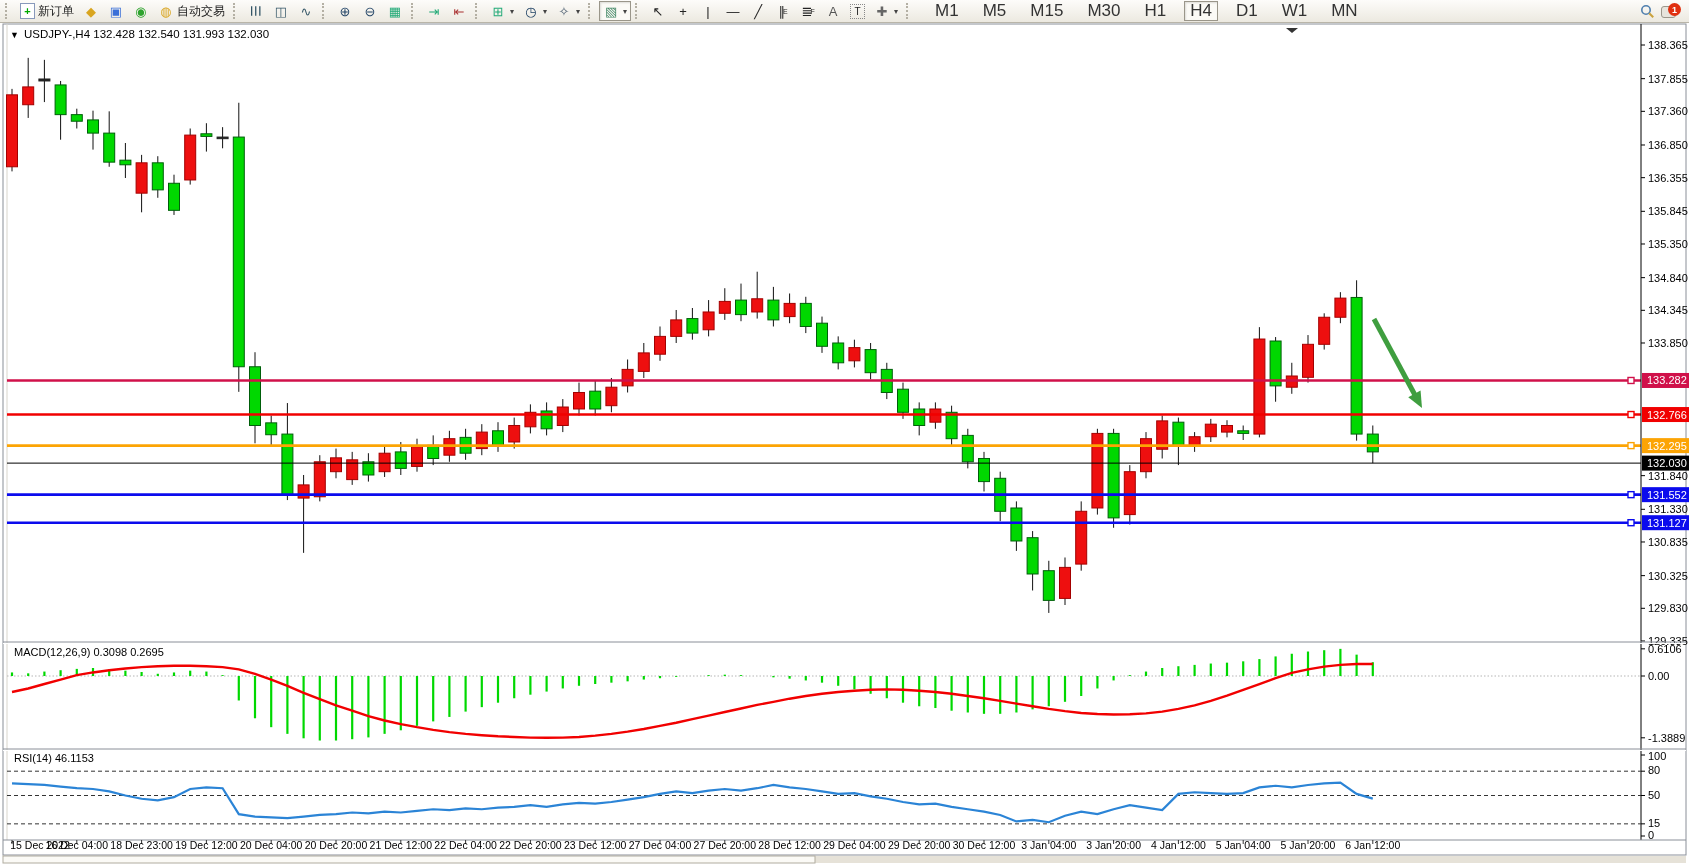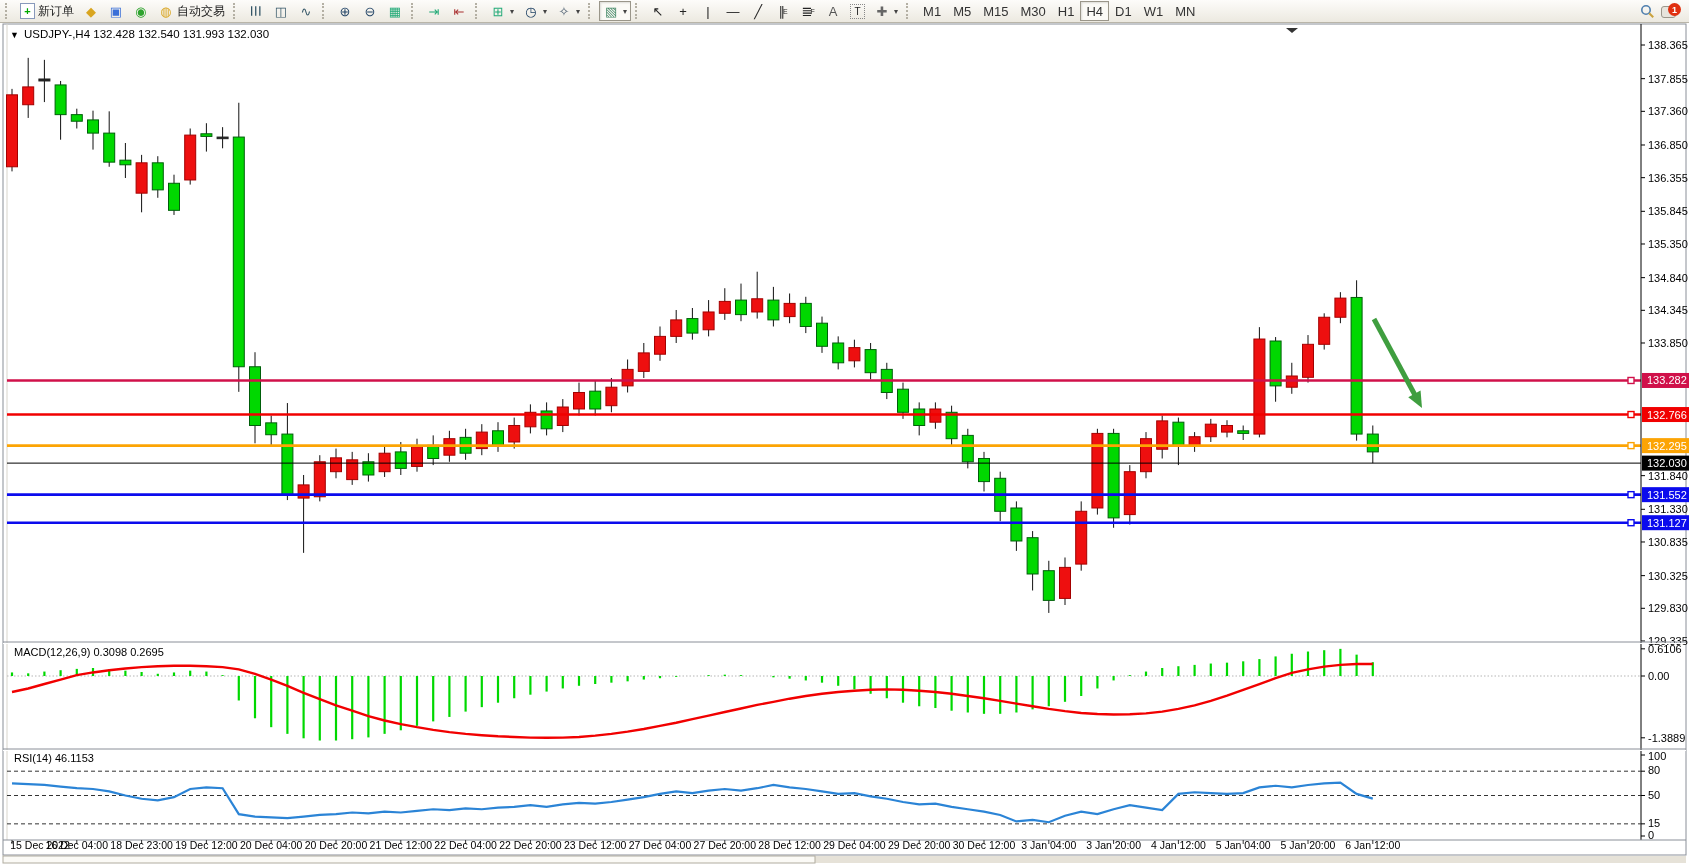--- a/index.html
+++ b/index.html
@@ -12,21 +12,21 @@
   .tbtn{display:inline-flex;align-items:center;gap:3px;height:20px;padding:0 3px;
     border:1px solid transparent;background:transparent;font-size:12px;color:#222;
     font-family:"Liberation Sans",sans-serif;cursor:default;white-space:nowrap;}
   .tbtn.active{background:#fbfaf6;border:1px solid #9a968a;box-shadow:inset 1px 1px 2px rgba(0,0,0,.12);}
   .ic{display:inline-flex;align-items:center;justify-content:center;width:16px;height:16px;font-size:13px;line-height:1;}
   .ic small{font-size:7px;margin-left:-2px;}
   .ic-doc{width:13px;height:14px;background:#fff;border:1px solid #8899bb;color:#0a0;
     font-weight:bold;font-size:11px;}
   .rot90{transform:rotate(90deg);}
   .caret{font-size:8px;color:#444;margin-left:1px;}
-  .tf{font-size:13px;color:#333;padding:0 5px;}
+  .tf{font-size:17px;color:#333;padding:0 5px;margin-left:12px;}
   .boxT{border:1px dotted #888;font-size:10px;width:13px;height:13px;display:inline-flex;align-items:center;justify-content:center;}
   #tb-right{margin-left:auto;display:flex;align-items:center;gap:6px;padding-right:6px;}
   #badge{position:relative;width:20px;height:16px;}
   #badge .bubble{position:absolute;left:0;top:3px;width:13px;height:10px;background:#e7e4dc;border:1px solid #9a968a;border-radius:3px;}
   #badge .count{position:absolute;right:0;top:0;width:13px;height:13px;background:#e03010;border-radius:50%;
     color:#fff;font-size:9px;font-weight:bold;display:flex;align-items:center;justify-content:center;}
   svg text{font-family:"Liberation Sans",sans-serif;}
 </style>
 </head>
 <body>

